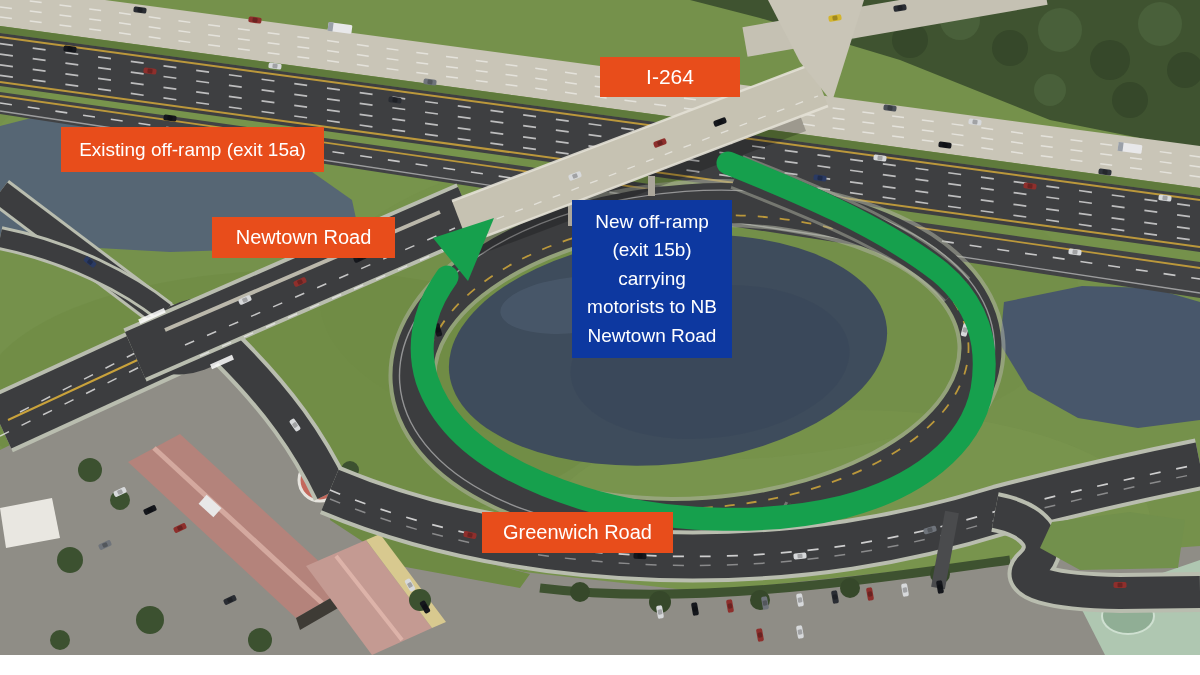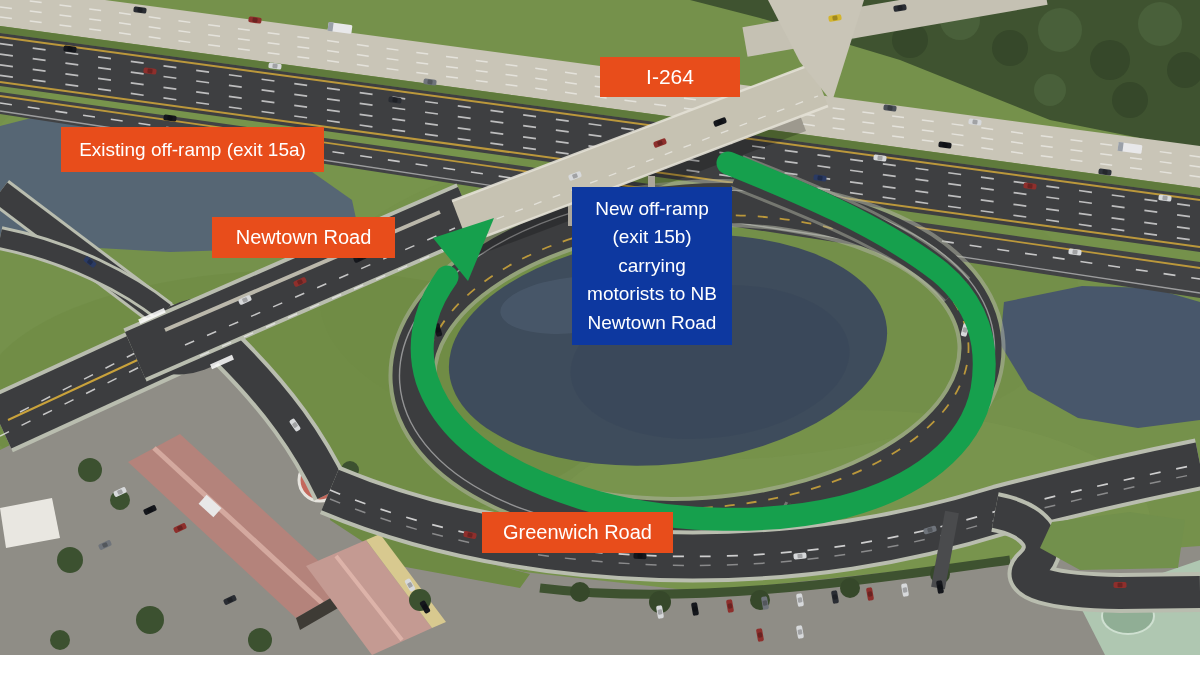--- a/index.html
+++ b/index.html
@@ -6,21 +6,21 @@
   .stage{position:relative;width:1200px;height:675px;overflow:hidden;background:#fff;
          font-family:"Liberation Sans",sans-serif;}
   .scene{position:absolute;left:0;top:0;}
   .lbl{position:absolute;display:flex;align-items:center;justify-content:center;
        color:#fff;text-align:center;}
   .orange{background:#E84D1B;}
   .callout{background:#0D38A0;white-space:pre-line;}
   #lbl-i264{left:600px;top:57px;width:140px;height:40px;font-size:21px;}
   #lbl-existing{left:33px;top:127px;width:263px;height:45px;font-size:19px;margin-left:28px;}
   #lbl-newtown{left:212px;top:217px;width:183px;height:41px;font-size:20px;}
-  #lbl-new-offramp{left:572px;top:187px;width:160px;height:158px;font-size:19px;line-height:1.5;}
+  #lbl-new-offramp{left:572px;top:200px;width:160px;height:158px;font-size:19px;line-height:1.5;}
   #lbl-greenwich{left:482px;top:512px;width:191px;height:41px;font-size:20px;}
   .logo{position:absolute;left:908px;top:10px;width:285px;height:100px;}
   .strip{position:absolute;left:0;top:655px;width:1200px;height:20px;background:#fff;}
 </style>
 </head>
 <body>
 
 <div class="stage">
 
 <svg class="scene" width="1200" height="655" viewBox="0 0 1200 655">

